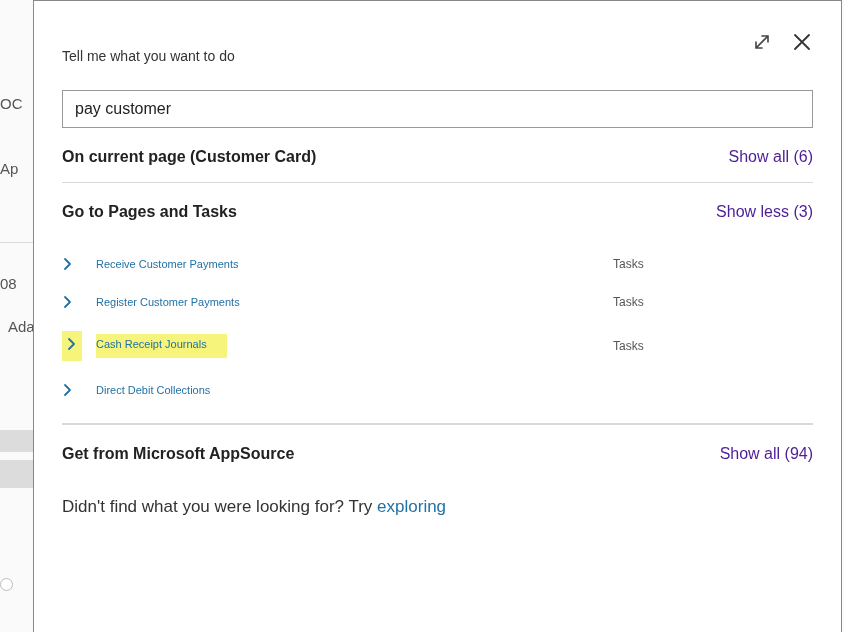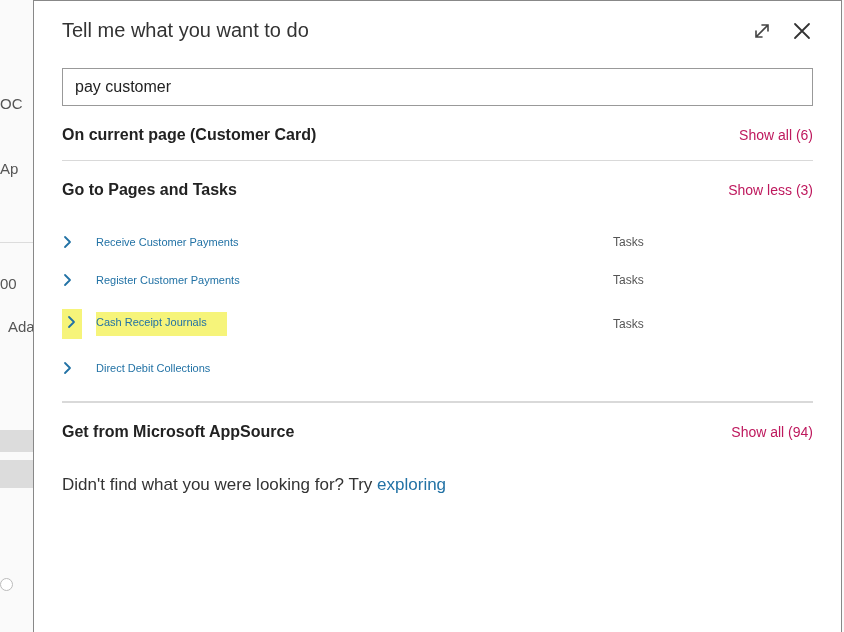--- a/index.html
+++ b/index.html
@@ -22,21 +22,21 @@
     width:809px; height:632px;
     background:#fff;
     border:1px solid #888;
     border-bottom:none;
   }
   .hdr {
     display:flex; align-items:center; justify-content:space-between;
     padding: 18px 28px 0 28px;
   }
   .hdr-title {
-    font-size:20px; color:#333; font-weight:400;
+    font-size:14px; color:#333; font-weight:400;margin-top:29px;
   }
   .hdr-actions { display:flex; gap:18px; align-items:center; }
   .icon-btn {
     width:22px; height:22px; display:flex; align-items:center; justify-content:center;
     cursor:pointer; color:#333;
   }
   .search-box {
     margin: 26px 28px 0 28px;
     border:1px solid #999;
     height:38px;
@@ -47,21 +47,21 @@
     border:none; outline:none; width:100%;
     font-size:16px; font-family:inherit; color:#222;
     background:transparent;
   }
   .content { padding: 0 28px; }
   .section-row {
     display:flex; justify-content:space-between; align-items:center;
     padding: 20px 0 16px 0;
   }
   .section-title { font-size:16px; font-weight:600; color:#222; }
-  .section-link { font-size:14px; color:#be185d; cursor:pointer; font-weight:400; }
+  .section-link { font-size:16px; color:#4c1d95; cursor:pointer; font-weight:400; }
   .divider { border-top:1px solid #d9d9d9; margin: 0; }
   .result-list { padding: 8px 0 14px 0; }
   .result {
     display:flex; align-items:center;
     padding: 10px 0;
   }
   .result.highlight .chev, 
   .result.highlight .result-label {
     background:#f6f47a;
     padding-top:4px; padding-bottom:8px;
@@ -82,21 +82,21 @@
   .footer-text .link { color:#2272a5; cursor:pointer; }
   svg { display:block; }
 </style>
 </head>
 <body>
 
 <div class="bg">
   <span class="txt" style="left:0;top:95px;">OC</span>
   <span class="txt" style="left:0;top:160px;">Ap</span>
   <div class="strip" style="left:0;top:242px;width:33px;height:1px;"></div>
-  <span class="txt" style="left:0;top:275px;">00</span>
+  <span class="txt" style="left:0;top:275px;">08</span>
   <span class="txt" style="left:8px;top:318px;">Ada</span>
   <div class="strip" style="left:0;top:430px;width:33px;height:22px;"></div>
   <div class="strip" style="left:0;top:460px;width:33px;height:28px;"></div>
   <div class="strip" style="left:4;top:578px;width:13px;height:13px;border-radius:50%;border:1px solid #bbb;background:#fff;"></div>
 </div>
 
 <div class="panel">
   <div class="hdr">
     <div class="hdr-title">Tell me what you want to do</div>
     <div class="hdr-actions">

